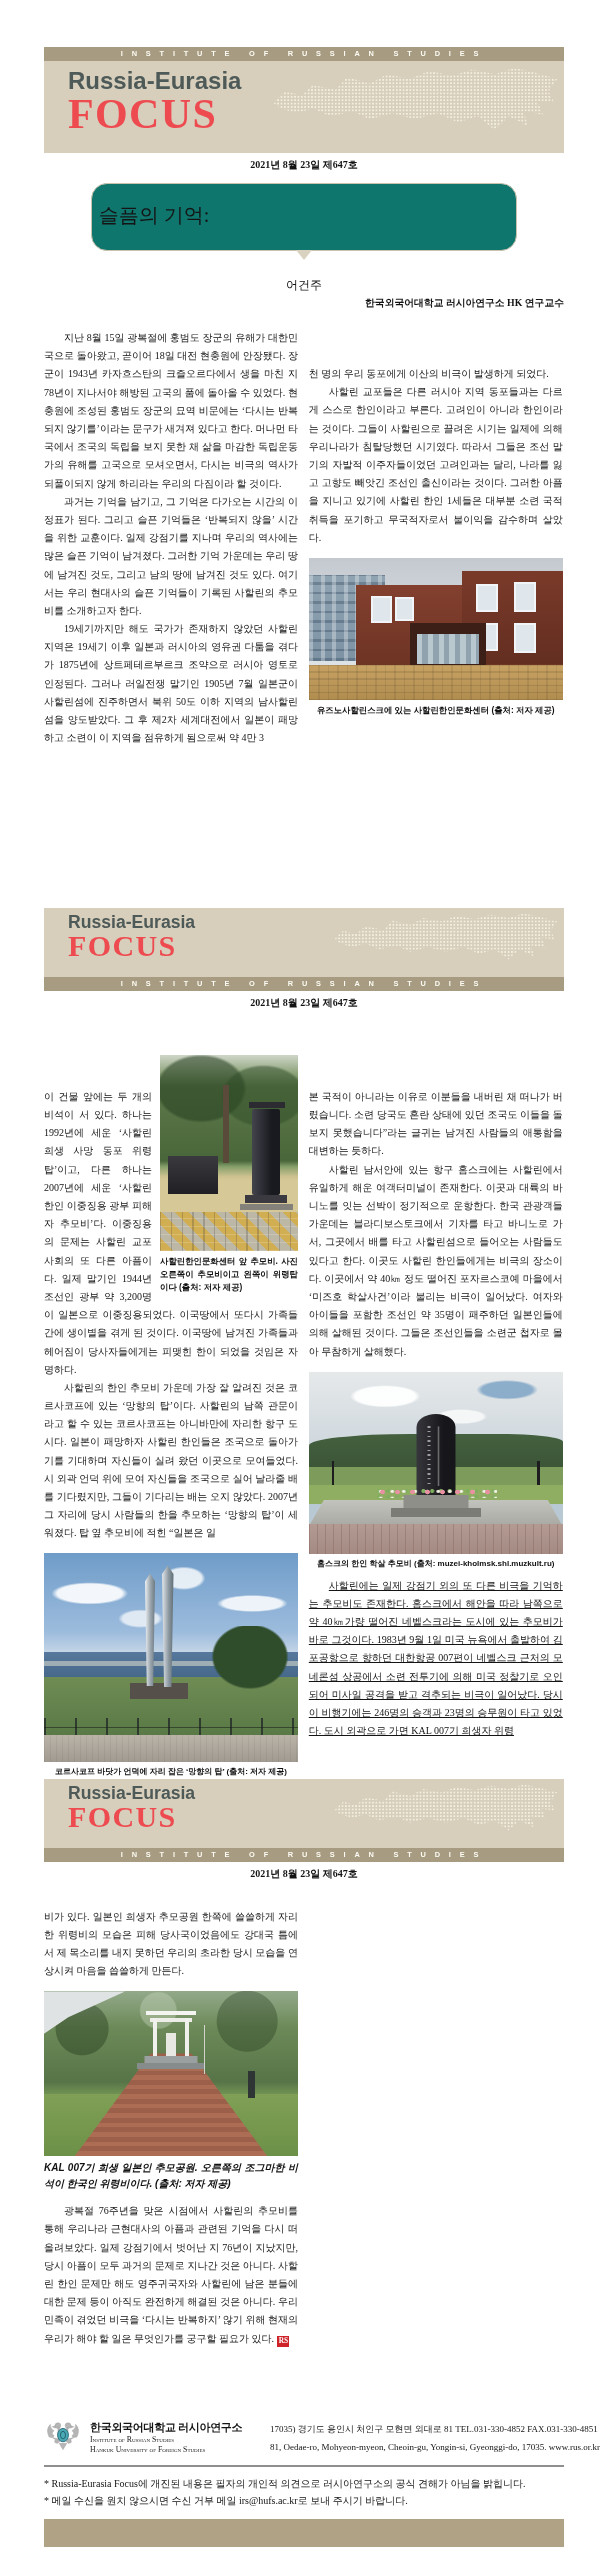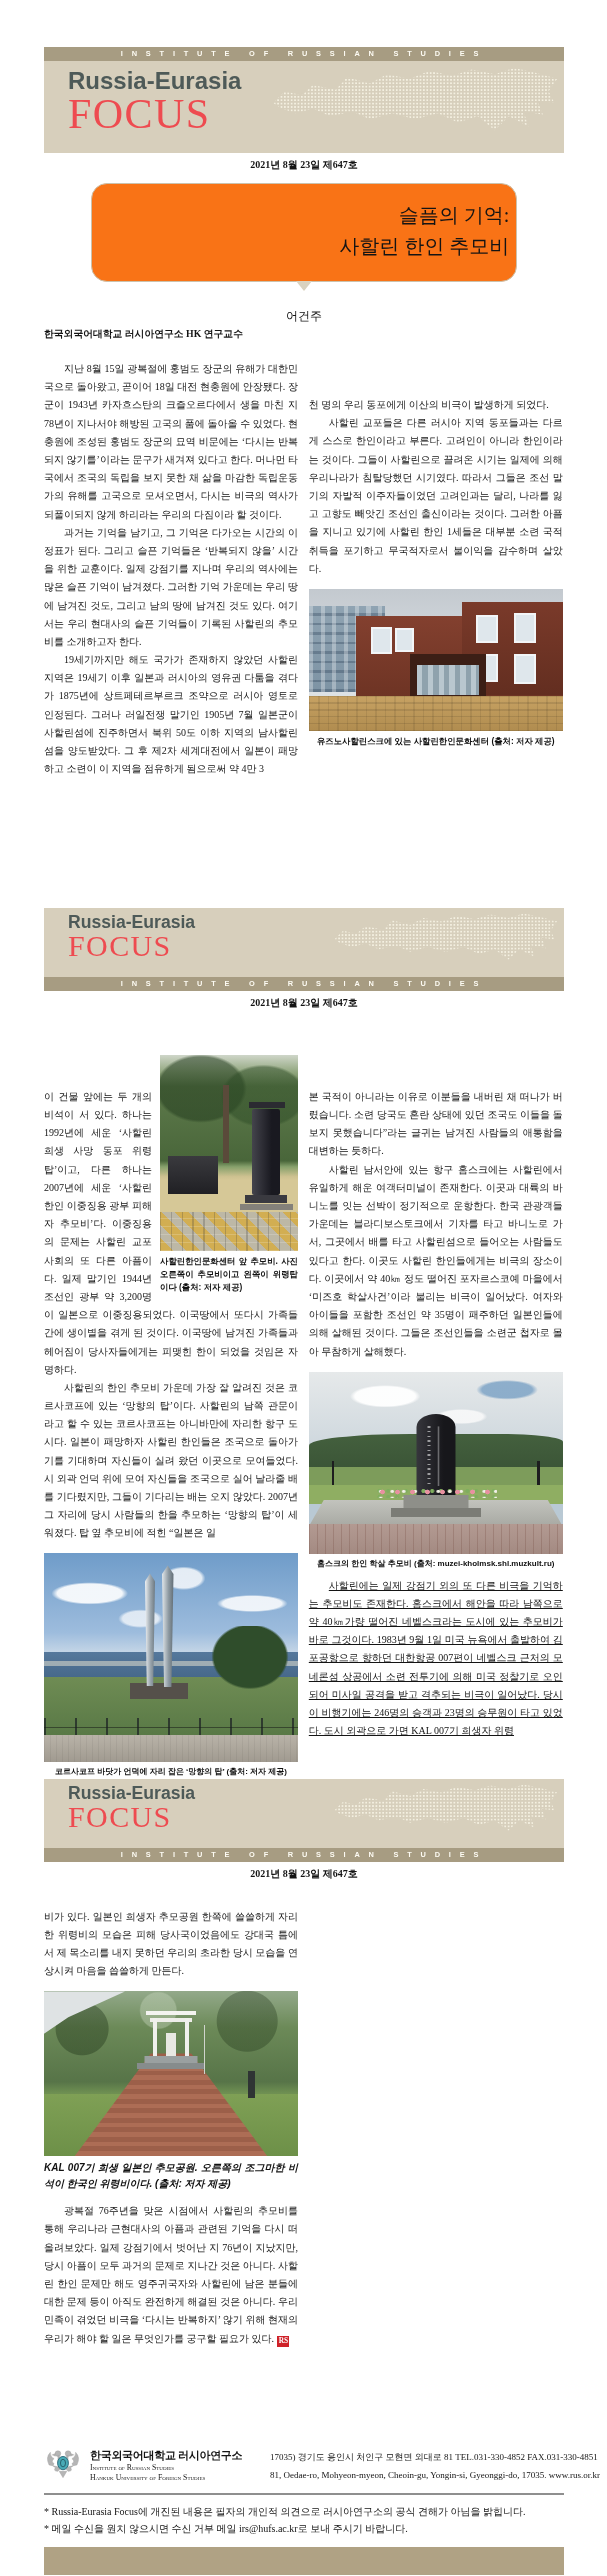--- a/index.html
+++ b/index.html
@@ -16,40 +16,40 @@
     letter-spacing:8.8px;display:flex;align-items:center;justify-content:center;
     white-space:nowrap;overflow:hidden;}
   .brand-band{position:relative;background:#d7cfbc;overflow:hidden;}
   .brand-band.big{height:92px;}
   .brand-band.small{height:69px;}
   .brand-text{position:absolute;left:24px;top:6.8px;}
   .brand-band.small .brand-text{top:4px;}
   .brand-l1{font-family:"Liberation Sans",sans-serif;font-weight:bold;color:#4e5a58;}
   .big .brand-l1{font-size:24px;}
   .small .brand-l1{font-size:17.6px;}
-  .brand-l2{font-family:"Liberation Serif",serif;font-weight:normal;color:#ee4b50;letter-spacing:1.4px;}
+  .brand-l2{font-family:"Liberation Serif",serif;font-weight:bold;color:#ee4b50;letter-spacing:1.4px;}
   .big .brand-l2{font-size:42px;margin-top:-5.4px;}
   .small .brand-l2{font-size:30px;margin-top:-4px;}
   .map-dots{position:absolute;right:6.8px;background-color:transparent;
     background-image:radial-gradient(circle,#f4f0e1 0.8px,rgba(0,0,0,0) 0.9px);
     background-size:3.4px 3.4px;
     clip-path:polygon(0% 45%,4% 30%,10% 35%,14% 22%,22% 28%,26% 12%,34% 20%,40% 8%,48% 14%,55% 4%,63% 10%,70% 2%,78% 8%,85% 0%,92% 6%,100% 14%,97% 30%,99% 45%,93% 42%,95% 60%,88% 55%,90% 75%,83% 62%,78% 80%,72% 62%,65% 70%,58% 58%,50% 66%,42% 58%,34% 66%,28% 56%,20% 62%,14% 52%,8% 58%,3% 52%);}
   .big .map-dots{width:284px;height:78px;top:7.4px;}
   .small .map-dots{width:223px;height:58px;top:5.4px;}
 
   .issue-line{margin:5.4px 44px 0;text-align:center;font-weight:bold;font-size:10px;}
 
   
   .title-box{position:relative;margin:10.8px 47px 0;border:1.4px solid #cbc2ad;border-radius:16px;
-    text-align:right;padding:16px 6.8px 19px;font-size:20px;line-height:1.55;background:#f97316;}
+    text-align:left;padding:16px 6.8px 19px;font-size:20px;line-height:1.55;background:#0f766e;}
   .title-box .ptr{position:absolute;bottom:-10px;left:50%;transform:translateX(-50%);
     width:0;height:0;border-left:8.8px solid transparent;border-right:8.8px solid transparent;
     border-top:10px solid #d9d2c0;}
   .author{margin-top:26px;text-align:center;font-weight:normal;font-size:12px;}
-  .affil{margin-top:3.4px;text-align:left;font-weight:bold;font-size:9.8px;}
+  .affil{margin-top:3.4px;text-align:right;font-weight:bold;font-size:9.8px;}
 
   
   .columns{display:flex;gap:10.8px;margin:19px 44px 0;}
   .col{width:254px;flex:0 0 254px;}
   .col p{margin:0;font-size:10px;line-height:1.82;text-align:justify;text-indent:2em;}
   .col p.cont{text-indent:0;margin-top:36px;}
   .onecol{margin:27px 44px 0;width:254px;}
   .onecol p{margin:0;font-size:10px;line-height:1.82;text-align:justify;text-indent:2em;}
   .onecol p.cont{text-indent:0;}
 
@@ -176,21 +176,21 @@
   .ph-kal .gstep{left:50%;top:72px;transform:translateX(-50%);width:68px;height:5.4px;background:#868c8c;}
   .ph-kal .dstele{right:43px;top:80px;width:7.4px;height:27px;background:#2f3434;}
   .ph-kal .pole{left:63%;top:34px;width:1.4px;height:49px;background:#cfd3cc;}
 
   
   .endmark{display:inline-block;width:12px;height:10.8px;background:#cf2128;color:#fff;
     font-family:"Liberation Serif",serif;font-weight:bold;font-size:7.4px;line-height:10.8px;
     text-align:center;vertical-align:-1.4px;margin-left:3.4px;letter-spacing:0;text-indent:0;}
 
   
-  .footer{margin:0 44px;position:absolute;bottom:1px;left:0;right:0;}
+  .footer{margin:0 44px;position:absolute;bottom:29px;left:0;right:0;}
   .foot-row{display:flex;align-items:center;gap:8px;padding-bottom:6.8px;border-bottom:2px solid #8f8f8f;}
   .emblem{flex:0 0 38px;}
   .org{flex:0 0 172px;}
   .org-kr{font-weight:bold;font-size:11px;letter-spacing:-0.3px;}
   .org-en{font-variant:small-caps;font-size:7.8px;line-height:1.35;color:#222;}
   .addr{font-size:9px;line-height:2.0;white-space:nowrap;}
   .notes{margin-top:8px;font-size:10px;line-height:1.75;}
   .foot-bar{margin-top:9.5px;height:28px;background:#b0a284;}
 </style>
 </head>
@@ -206,21 +206,20 @@
           <div class="brand-l2">FOCUS</div>
         </div>
         <div class="map-dots"></div>
       </div>
     </div>
   </div>
   <div class="issue-line">2021년 8월 23일 제647호</div>
   <div class="inner">
     <div class="title-box">
       <div>슬픔의 기억:</div>
-      <div>사할린 한인 추모비</div>
       <div class="ptr"></div>
     </div>
     <div class="author">어건주</div>
     <div class="affil">한국외국어대학교 러시아연구소 HK 연구교수</div>
   </div>
   <div class="columns">
     <div class="col">
       <p>지난 8월 15일 광복절에 홍범도 장군의 유해가 대한민국으로 돌아왔고, 곧이어 18일 대전 현충원에 안장됐다. 장군이 1943년 카자흐스탄의 크즐오르다에서 생을 마친 지 78년이 지나서야 해방된 고국의 품에 돌아올 수 있었다. 현충원에 조성된 홍범도 장군의 묘역 비문에는 ‘다시는 반복되지 않기를’이라는 문구가 새겨져 있다고 한다. 머나먼 타국에서 조국의 독립을 보지 못한 채 삶을 마감한 독립운동가의 유해를 고국으로 모셔오면서, 다시는 비극의 역사가 되풀이되지 않게 하리라는 우리의 다짐이라 할 것이다.</p>
       <p>과거는 기억을 남기고, 그 기억은 다가오는 시간의 이정표가 된다. 그리고 슬픈 기억들은 ‘반복되지 않을’ 시간을 위한 교훈이다. 일제 강점기를 지나며 우리의 역사에는 많은 슬픈 기억이 남겨졌다. 그러한 기억 가운데는 우리 땅에 남겨진 것도, 그리고 남의 땅에 남겨진 것도 있다. 여기서는 우리 현대사의 슬픈 기억들이 기록된 사할린의 추모비를 소개하고자 한다.</p>
       <p>19세기까지만 해도 국가가 존재하지 않았던 사할린 지역은 19세기 이후 일본과 러시아의 영유권 다툼을 겪다가 1875년에 상트페테르부르크 조약으로 러시아 영토로 인정된다. 그러나 러일전쟁 말기인 1905년 7월 일본군이 사할린섬에 진주하면서 북위 50도 이하 지역의 남사할린 섬을 양도받았다. 그 후 제2차 세계대전에서 일본이 패망하고 소련이 이 지역을 점유하게 됨으로써 약 4만 3</p>

